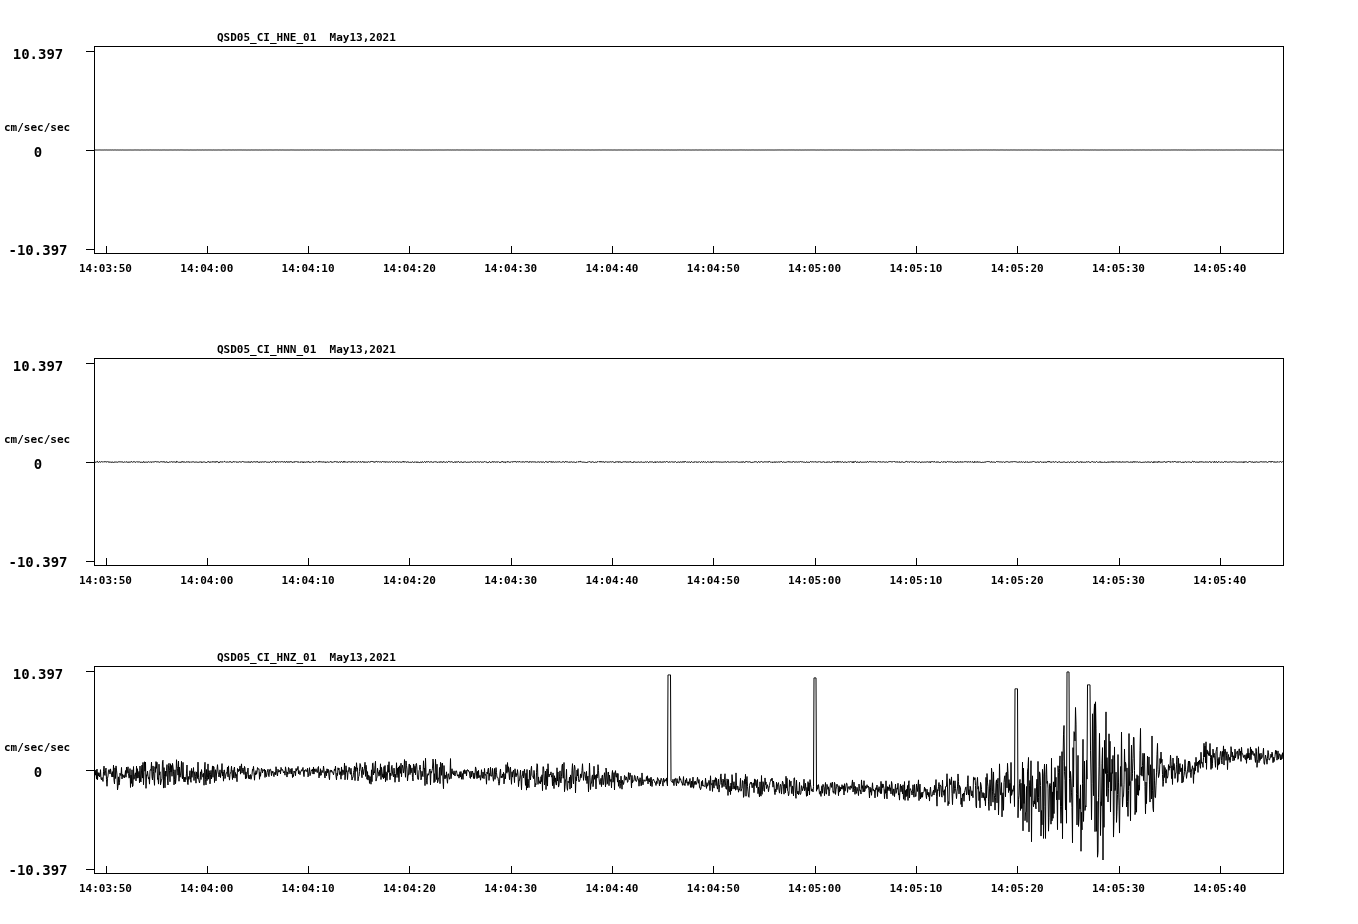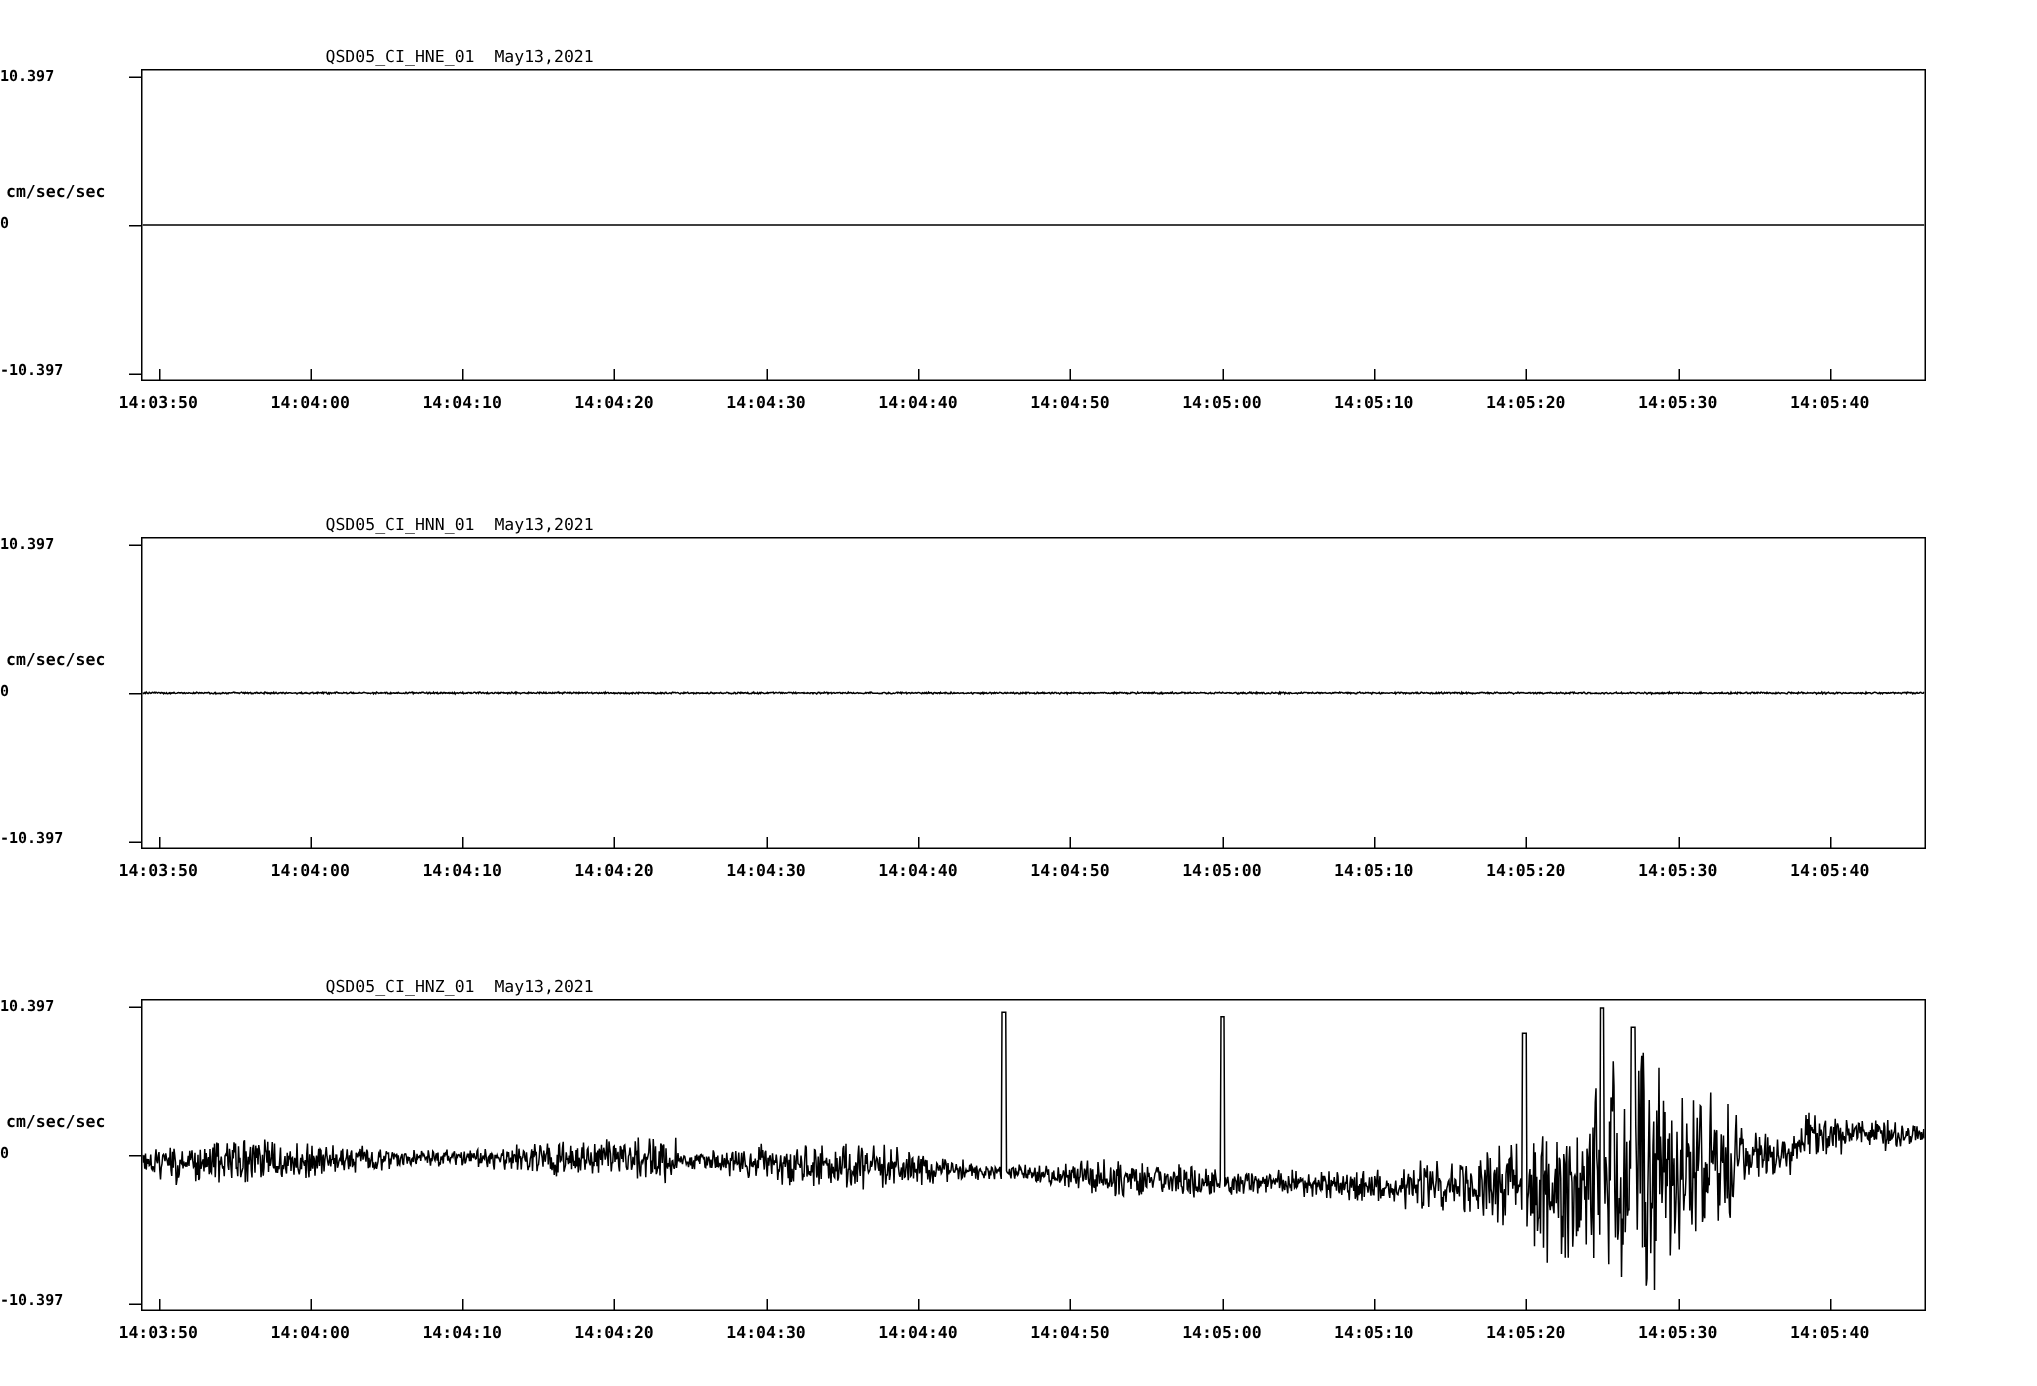--- a/index.html
+++ b/index.html
@@ -26,38 +26,38 @@
   }
   .plot-frame {
     position: absolute;
     border: 1px solid #000000;
     box-sizing: border-box;
     background: #ffffff;
   }
   .panel-title {
     position: absolute;
     font-size: 11px;
-    font-weight: normal;
+    font-weight: bold;
     letter-spacing: 0px;
     white-space: pre;
     padding-left: 31px;
   }
   .ylabel-unit {
     position: absolute;
     font-size: 11px;
     font-weight: bold;
     white-space: pre;
     text-align: left;
   }
   .ytick {
     position: absolute;
-    font-size: 10px;
-    font-weight: bold;
-    white-space: pre;
-    text-align: left;
+    font-size: 14px;
+    font-weight: bold;
+    white-space: pre;
+    text-align: center;
   }
   .xtick {
     position: absolute;
     font-size: 11px;
     font-weight: bold;
     white-space: pre;
     text-align: center;
   }
   .tick-mark {
     position: absolute;

